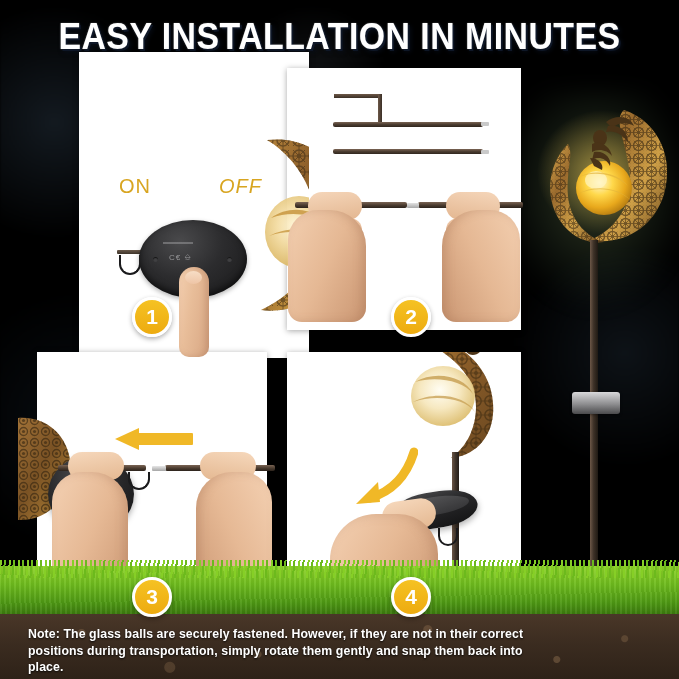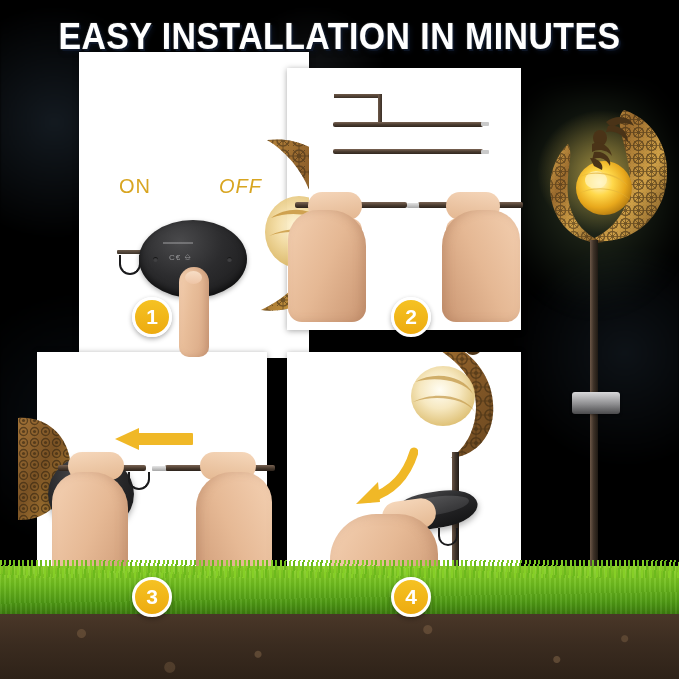--- a/index.html
+++ b/index.html
@@ -601,14 +601,15 @@
   </div>
 
   <div class="badge" id="badge1">1</div>
   <div class="badge" id="badge2">2</div>
   <div class="badge" id="badge3">3</div>
   <div class="badge" id="badge4">4</div>
 
   <div class="grass-top"></div>
   <div class="grass"></div>
   <div class="soil"></div>
+  <div class="note">Note: The glass balls are securely fastened. However, if they are not in their correct positions during transportation, simply rotate them gently and snap them back into place.</div>
 
 </div>
 
 </body></html>

